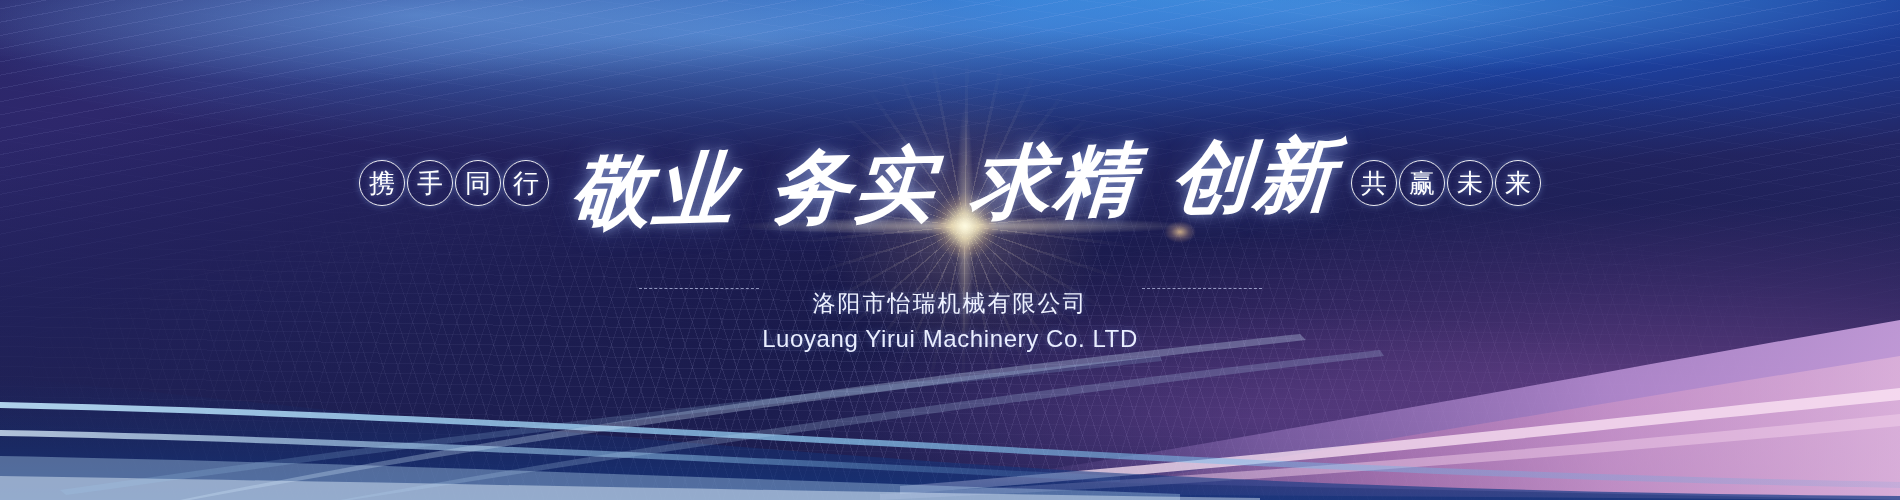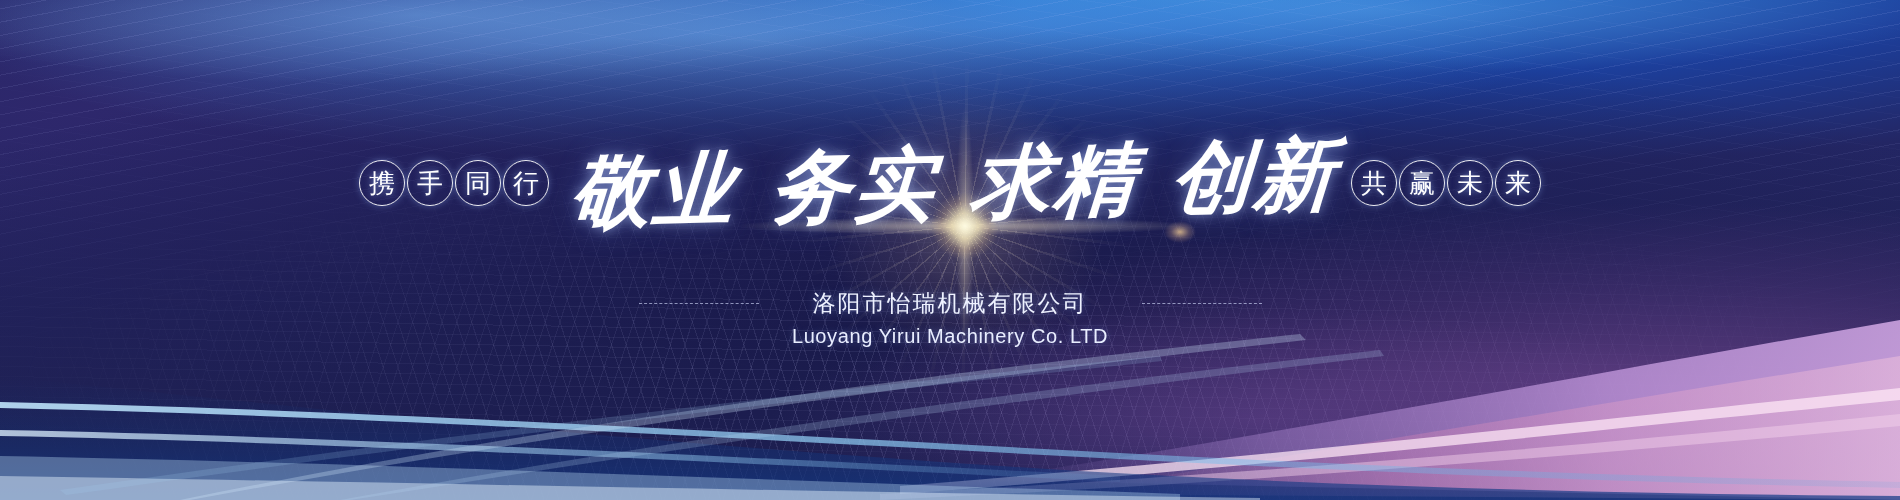--- a/index.html
+++ b/index.html
@@ -213,40 +213,40 @@
     left: 0;
     right: 0;
     top: 288px;
     display: flex;
     flex-direction: column;
     align-items: center;
     gap: 6px;
   }
   .company-cn-row {
     display: flex;
-    align-items: center;
+    align-items: flex-start;
     justify-content: center;
     gap: 54px;
   }
   .dash-rule {
     width: 120px;
     height: 0;
     border-top: 1px dashed rgba(214,222,255,0.62);
   }
   .company-cn {
     font-family: "DejaVu Sans", sans-serif;
     font-size: 23px;
     color: #eef2ff;
     letter-spacing: 2px;
     white-space: nowrap;
     text-shadow: 0 0 8px rgba(140,175,255,0.45);
   }
   .company-en {
     font-family: "Liberation Sans", sans-serif;
-    font-size: 20px;
+    font-size: 24px;
     color: #e9eeff;
     letter-spacing: .6px;
     white-space: nowrap;
     text-shadow: 0 0 7px rgba(140,175,255,0.40);
   }
 </style>
 </head>
 <body>
 
 <div id="banner">

